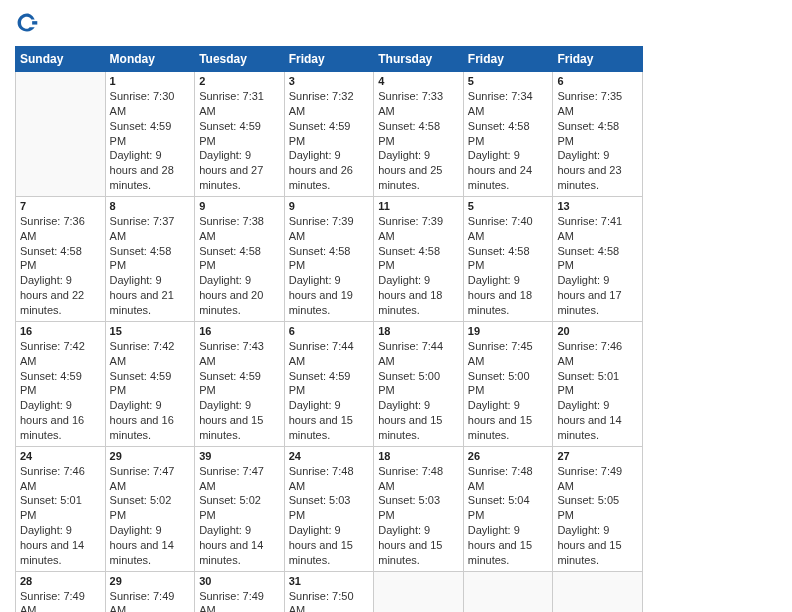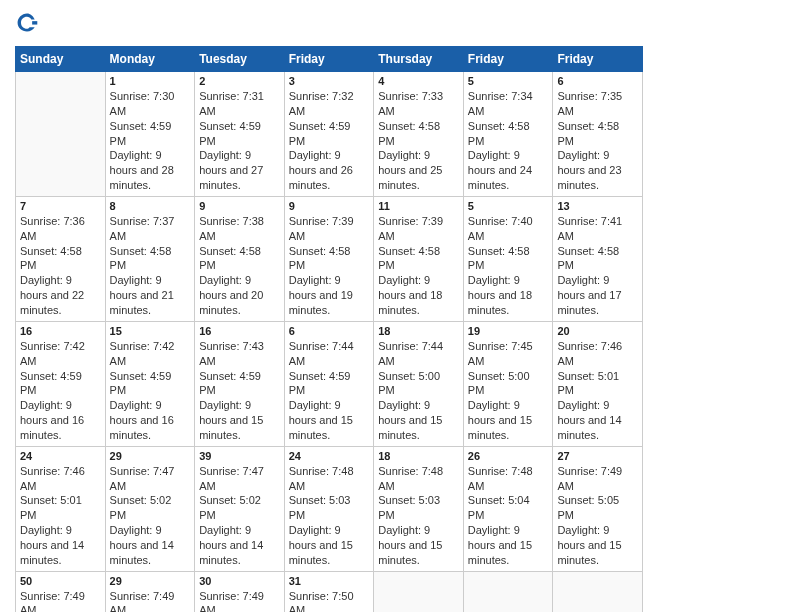--- a/index.html
+++ b/index.html
@@ -238,21 +238,21 @@
             <span class="day-num">26</span>
             <div class="day-info">Sunrise: 7:48 AM<br>Sunset: 5:04 PM<br>Daylight: 9 hours and 15 minutes.</div>
           </td>
           <td>
             <span class="day-num">27</span>
             <div class="day-info">Sunrise: 7:49 AM<br>Sunset: 5:05 PM<br>Daylight: 9 hours and 15 minutes.</div>
           </td>
         </tr>
         <tr>
           <td>
-            <span class="day-num">50</span>
+            <span class="day-num">28</span>
             <div class="day-info">Sunrise: 7:49 AM<br>Sunset: 5:05 PM<br>Daylight: 9 hours and 16 minutes.</div>
           </td>
           <td>
             <span class="day-num">29</span>
             <div class="day-info">Sunrise: 7:49 AM<br>Sunset: 5:06 PM<br>Daylight: 9 hours and 16 minutes.</div>
           </td>
           <td>
             <span class="day-num">30</span>
             <div class="day-info">Sunrise: 7:49 AM<br>Sunset: 5:07 PM<br>Daylight: 9 hours and 17 minutes.</div>
           </td>

